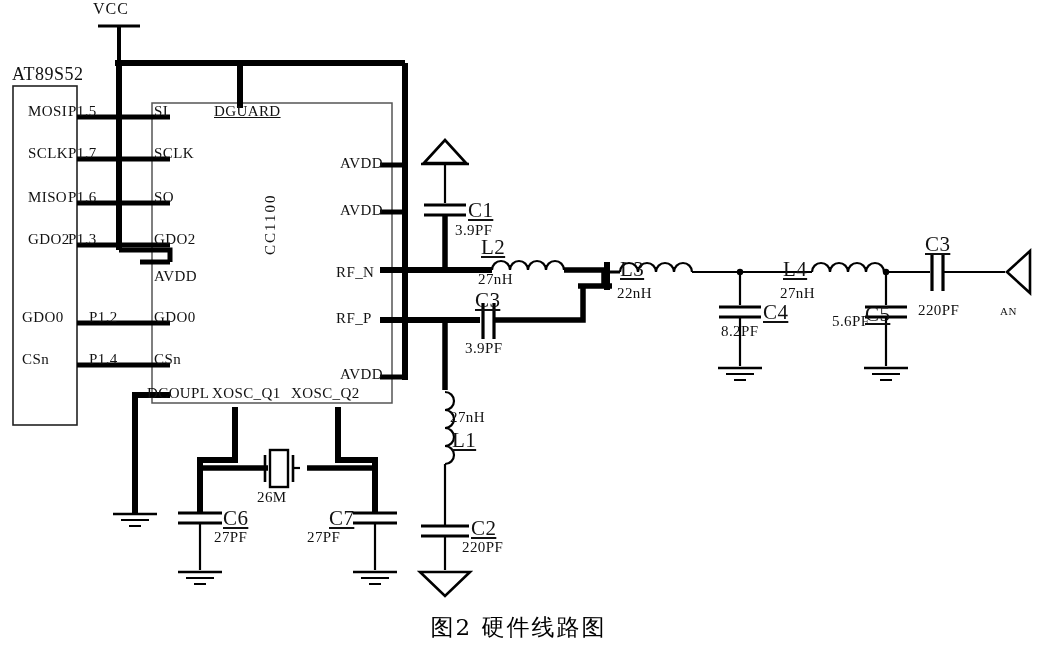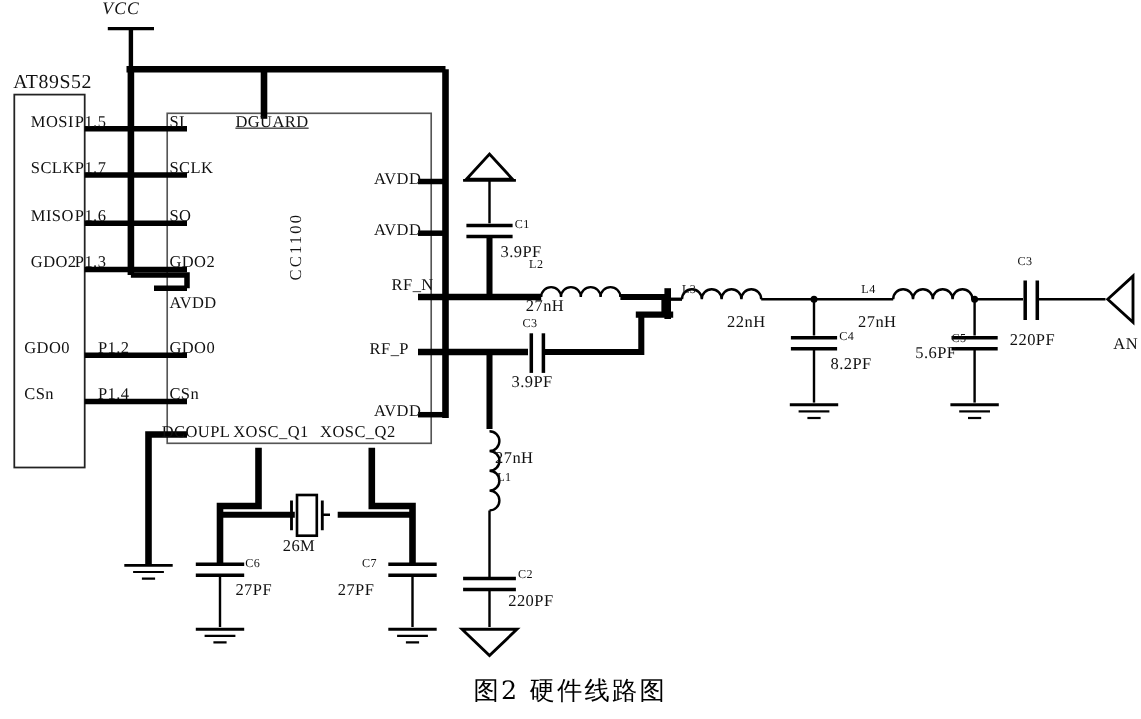--- a/index.html
+++ b/index.html
@@ -5,29 +5,29 @@
 <style>
   html,body{margin:0;padding:0;background:#ffffff;}
   body{width:1037px;height:654px;position:relative;overflow:hidden;
        font-family:"Liberation Serif","DejaVu Serif",serif;color:#000;}
   #sheet{position:absolute;left:0;top:0;width:1037px;height:654px;}
   svg{position:absolute;left:0;top:0;}
   .lbl{position:absolute;white-space:nowrap;color:#111;
        font-family:"Liberation Serif","DejaVu Serif",serif;}
   .pin{font-size:15px;letter-spacing:0.4px;}
   .val{font-size:15px;letter-spacing:0.4px;}
-  .ref{font-size:11px;letter-spacing:0.4px;}
+  .ref{font-size:21px;letter-spacing:0.4px;text-decoration:underline;}
   .chipname{font-size:15px;letter-spacing:2px;
             transform:rotate(-90deg);transform-origin:left top;}
   .caption{position:absolute;width:1037px;text-align:center;
            font-size:23px;letter-spacing:2px;
            font-family:"DejaVu Serif",serif;}
   .mcuname{font-size:18px;letter-spacing:0.5px;}
-  .vcc{font-size:16px;letter-spacing:1px;font-style:italic;}
-  .ant{font-size:15px;letter-spacing:0.5px;margin-left:12px;}
+  .vcc{font-size:16px;letter-spacing:1px;}
+  .ant{font-size:11px;letter-spacing:0.5px;}
 </style>
 </head>
 <body>
 
 <div id="sheet">
 
   <svg width="1037" height="654">
     <defs>
       <g id="ind-h">
         <path d="M0,0 a9,9 0 0 1 18,0 M18,0 a9,9 0 0 1 18,0 M36,0 a9,9 0 0 1 18,0 M54,0 a9,9 0 0 1 18,0" fill="none" stroke="#000" stroke-width="2.2"></path>
@@ -229,41 +229,41 @@
   <div class="lbl pin" style="left:154px;top:351px;">CSn</div>
   <div class="lbl pin" style="left:147px;top:385px;">DCOUPL</div>
 
   <div class="lbl pin" style="left:214px;top:103px;text-decoration:underline;">DGUARD</div>
 
   <div class="lbl pin" style="left:212px;top:385px;">XOSC_Q1</div>
   <div class="lbl pin" style="left:291px;top:385px;">XOSC_Q2</div>
 
   <div class="lbl pin" style="left:340px;top:155px;">AVDD</div>
   <div class="lbl pin" style="left:340px;top:202px;">AVDD</div>
-  <div class="lbl pin" style="left:336px;top:252px;margin-left:20px;">RF_N</div>
+  <div class="lbl pin" style="left:336px;top:264px;">RF_N</div>
   <div class="lbl pin" style="left:336px;top:310px;">RF_P</div>
   <div class="lbl pin" style="left:340px;top:366px;">AVDD</div>
 
   <div class="lbl ref" style="left:468px;top:198px;">C1</div>
   <div class="lbl val" style="left:455px;top:222px;">3.9PF</div>
 
   <div class="lbl ref" style="left:475px;top:288px;">C3</div>
   <div class="lbl val" style="left:465px;top:340px;">3.9PF</div>
 
   <div class="lbl ref" style="left:481px;top:235px;">L2</div>
   <div class="lbl val" style="left:478px;top:271px;">27nH</div>
 
   <div class="lbl ref" style="left:620px;top:257px;">L3</div>
-  <div class="lbl val" style="left:617px;top:285px;margin-left:44px;">22nH</div>
+  <div class="lbl val" style="left:617px;top:285px;">22nH</div>
 
   <div class="lbl ref" style="left:783px;top:257px;">L4</div>
   <div class="lbl val" style="left:780px;top:285px;">27nH</div>
 
   <div class="lbl ref" style="left:763px;top:300px;">C4</div>
-  <div class="lbl val" style="left:755px;top:323px;">8.2PF</div>
+  <div class="lbl val" style="left:721px;top:323px;">8.2PF</div>
 
   <div class="lbl ref" style="left:865px;top:302px;">C5</div>
   <div class="lbl val" style="left:832px;top:313px;">5.6PF</div>
 
   <div class="lbl ref" style="left:925px;top:232px;">C3</div>
   <div class="lbl val" style="left:918px;top:302px;">220PF</div>
 
   <div class="lbl ref" style="left:452px;top:388px;margin-top:40px;">L1</div>
   <div class="lbl val" style="left:450px;top:409px;">27nH</div>
 

